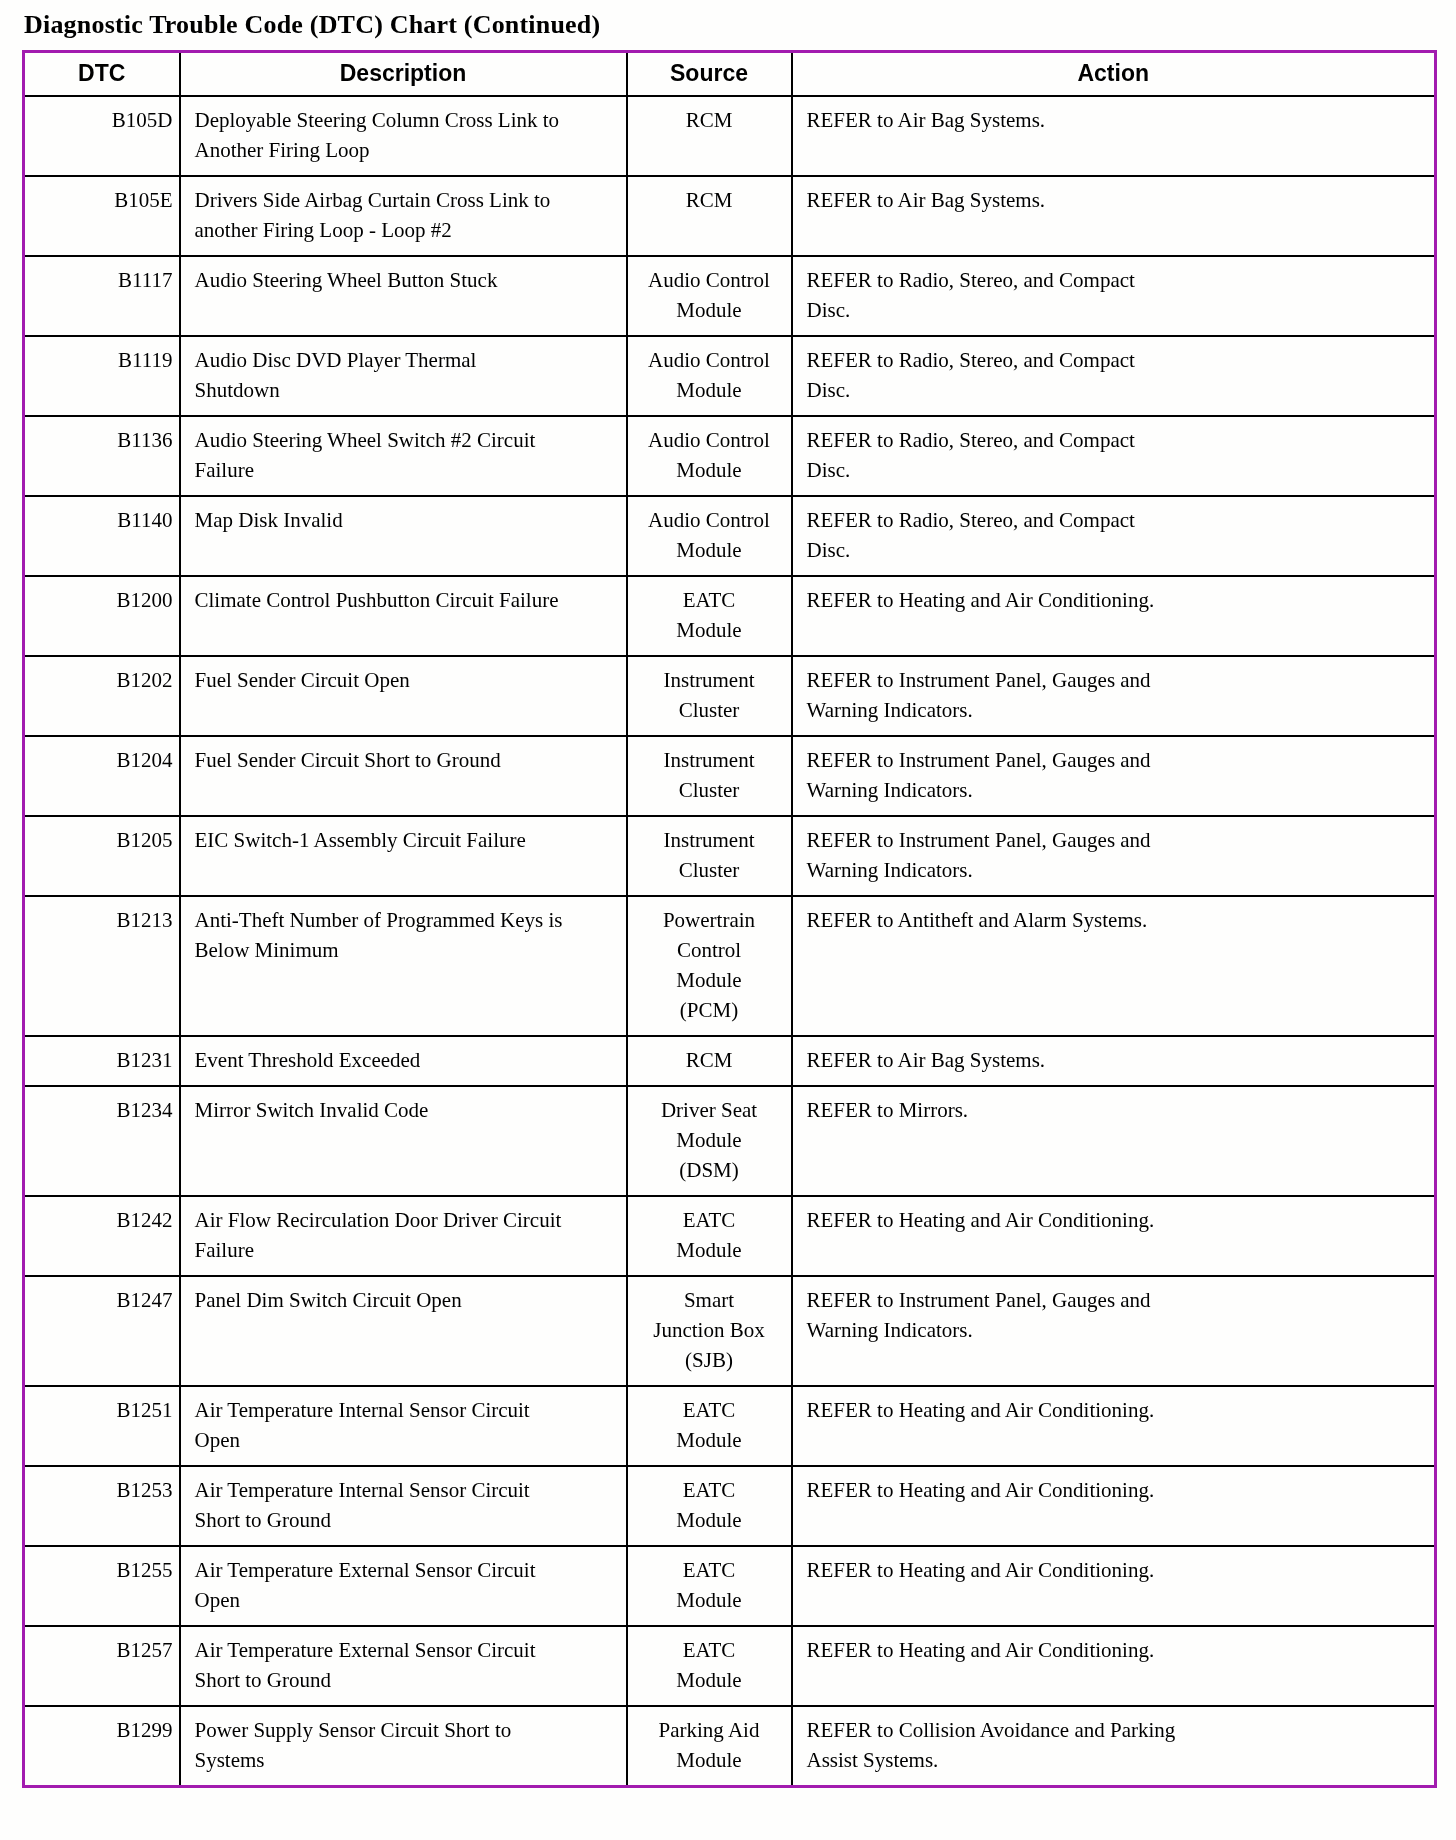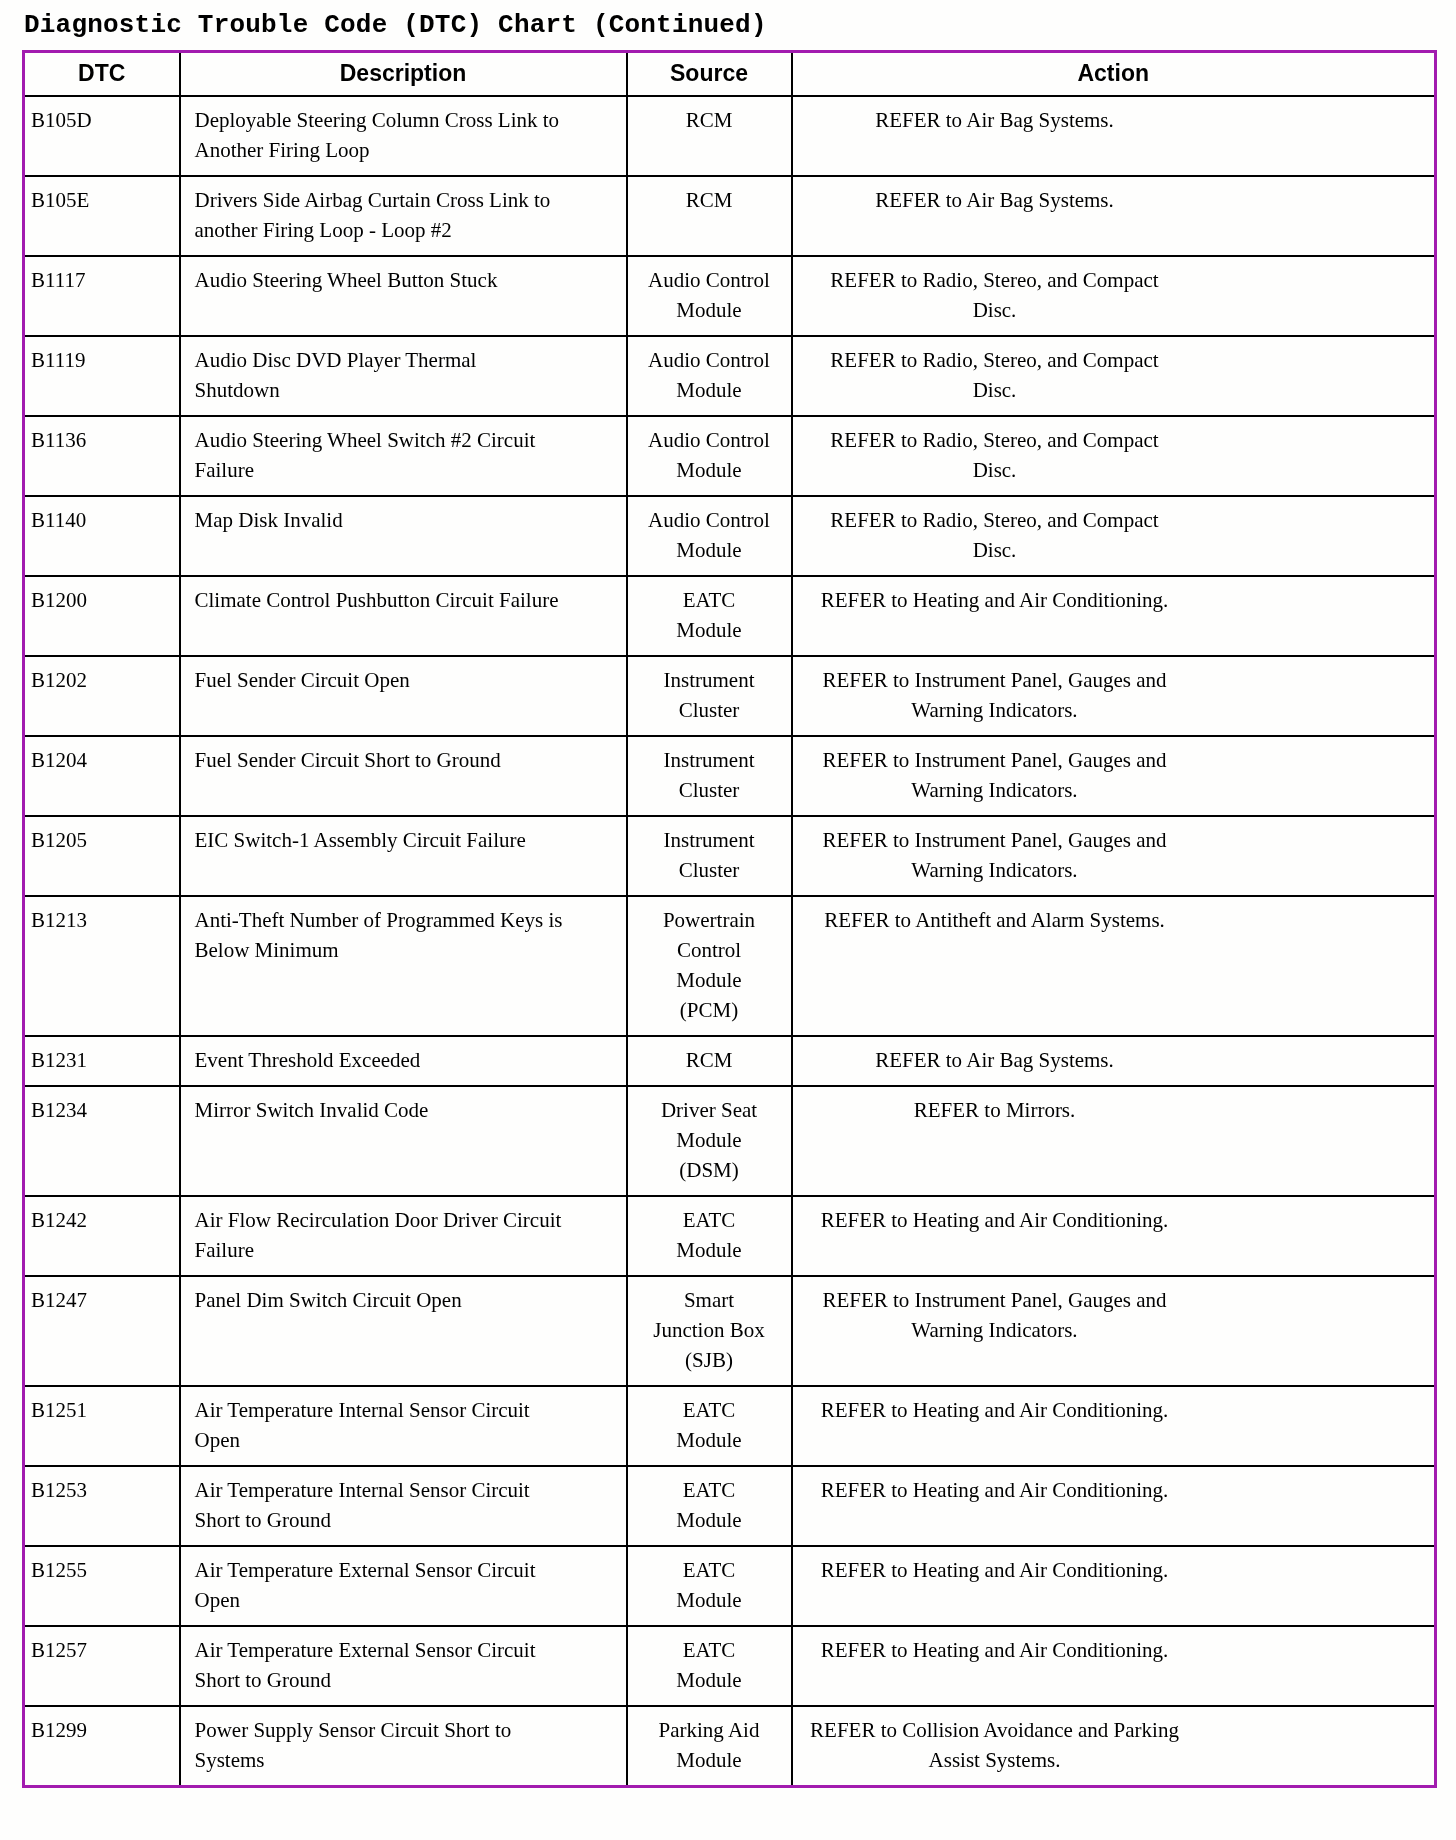--- a/index.html
+++ b/index.html
@@ -10,21 +10,21 @@
     font-family: "Liberation Serif", serif;
   }
   .page {
     width: 1456px;
     min-height: 1840px;
     box-sizing: border-box;
     padding: 8px 20px 20px 22px;
     background: #fefefd;
   }
   .doc-title {
-    font-family: Liberation Mono, monospace;
+    font-family: Liberation Serif, serif;
     font-size: 26px;
     font-weight: bold;
     margin: 2px 0 10px 2px;
     letter-spacing: 0.2px;
   }
   table.dtc-table {
     border-collapse: collapse;
     table-layout: fixed;
     width: 1412px;
     border: 3px solid #a21caf;
@@ -45,41 +45,41 @@
   .dtc-table td {
     font-size: 21px;
     line-height: 30px;
     padding: 8px 14px 10px 14px;
   }
   col.c-dtc    { width: 156px; }
   col.c-desc   { width: 447px; }
   col.c-source { width: 165px; }
   col.c-action { width: 644px; }
   td.col-dtc {
-    text-align: left;
+    text-align: right;
     padding-left: 6px;
     padding-right: 6px;
   }
   td.col-desc .cell-text {
     max-width: 372px;
     text-align: left;
   }
   td.col-source {
     text-align: center;
     padding-left: 8px;
     padding-right: 8px;
   }
   td.col-source .cell-text {
     max-width: 122px;
     margin: 0 auto;
     text-align: center;
   }
   td.col-action .cell-text {
     max-width: 376px;
-    text-align: center;
+    text-align: left;
   }
 </style>
 </head>
 <body>
 
 <div class="page">
   <h1 class="doc-title">Diagnostic Trouble Code (DTC) Chart (Continued)</h1>
 
   <table class="dtc-table">
     <colgroup>

